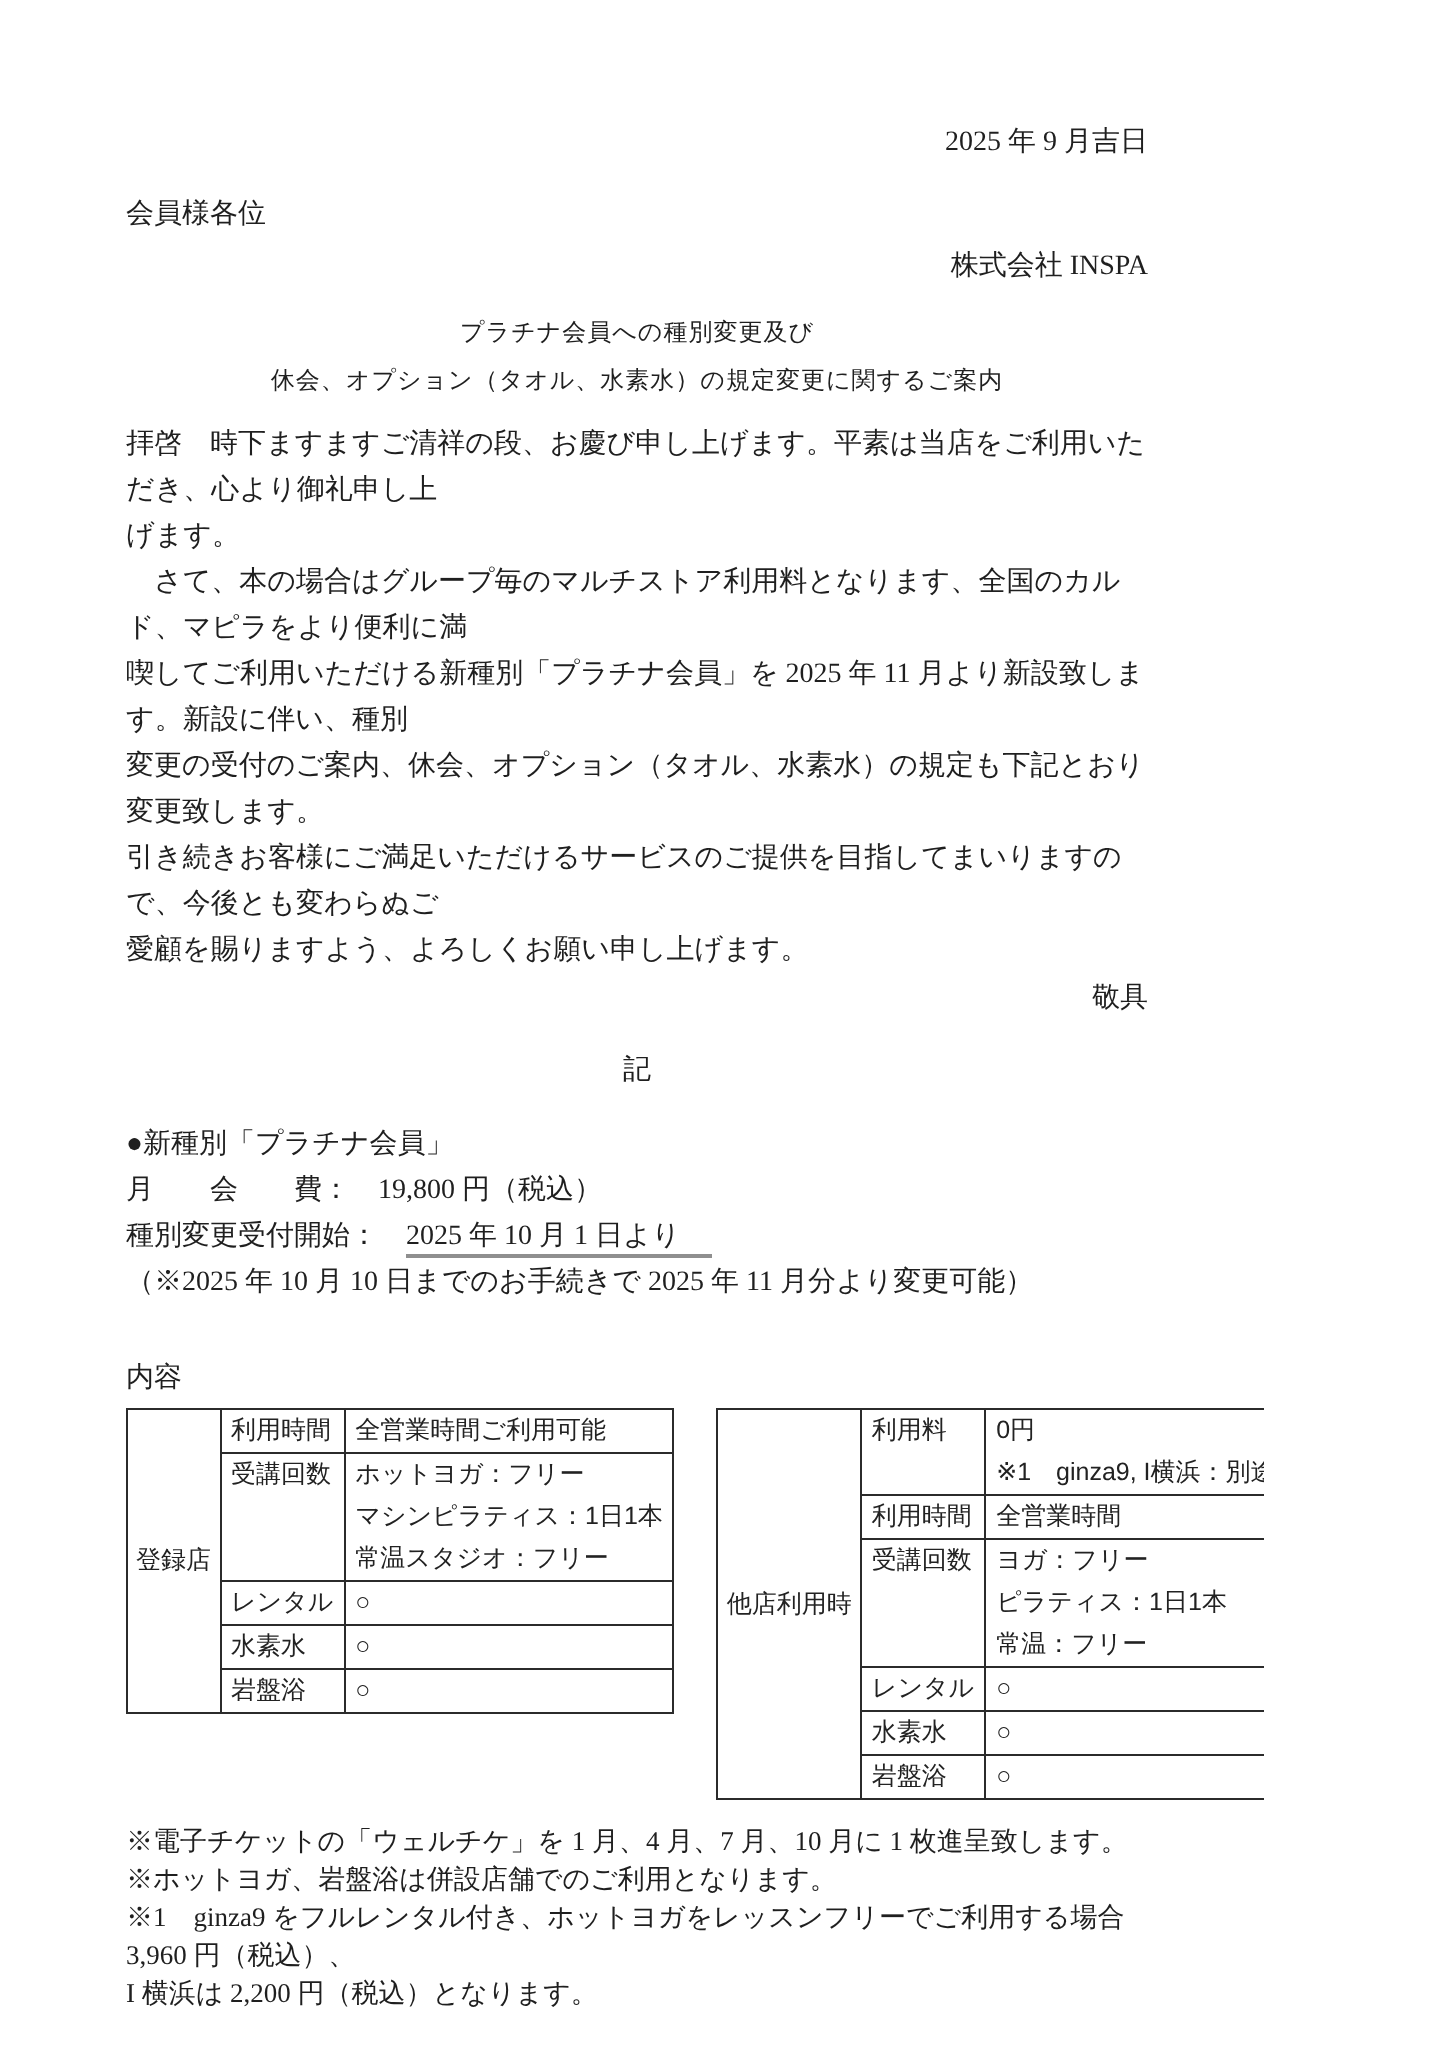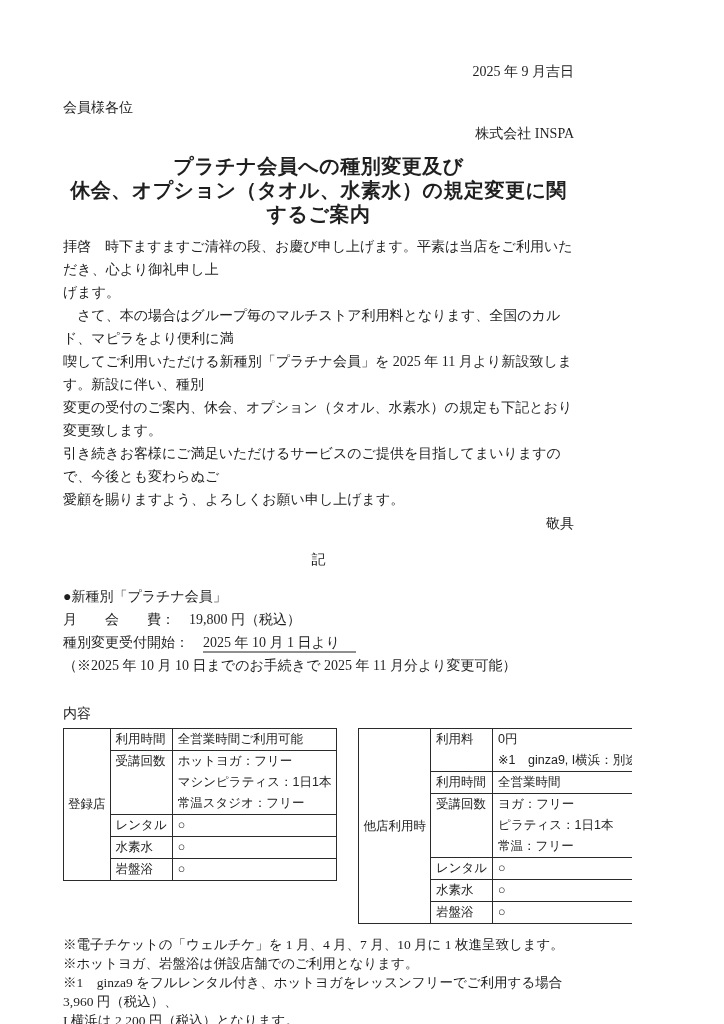--- a/index.html
+++ b/index.html
@@ -20,22 +20,22 @@
     line-height: 23px;
     overflow: hidden;
   }
   .right { text-align: right; }
   .center { text-align: center; }
   .date-line { line-height: 20px; }
   .recipient { margin-top: 16px; line-height: 20px; }
   .sender { margin-top: 6px; line-height: 20px; }
   .doc-title {
     margin-top: 10px;
-    font-weight: bold;
-    font-size: 20px;
+    font-weight: normal;
+    font-size: 12px;
     line-height: 24px;
     letter-spacing: 0.5px;
   }
   .body-block { margin-top: 9px; }
   .keigu { margin-top: 1px; }
   .ki { margin-top: 13px; }
   .sec1 { margin-top: 14px; }
   .kv-gap { margin-left: 1em; }
   .u-thick {
     border-bottom: 2px solid #8f8f8f;

